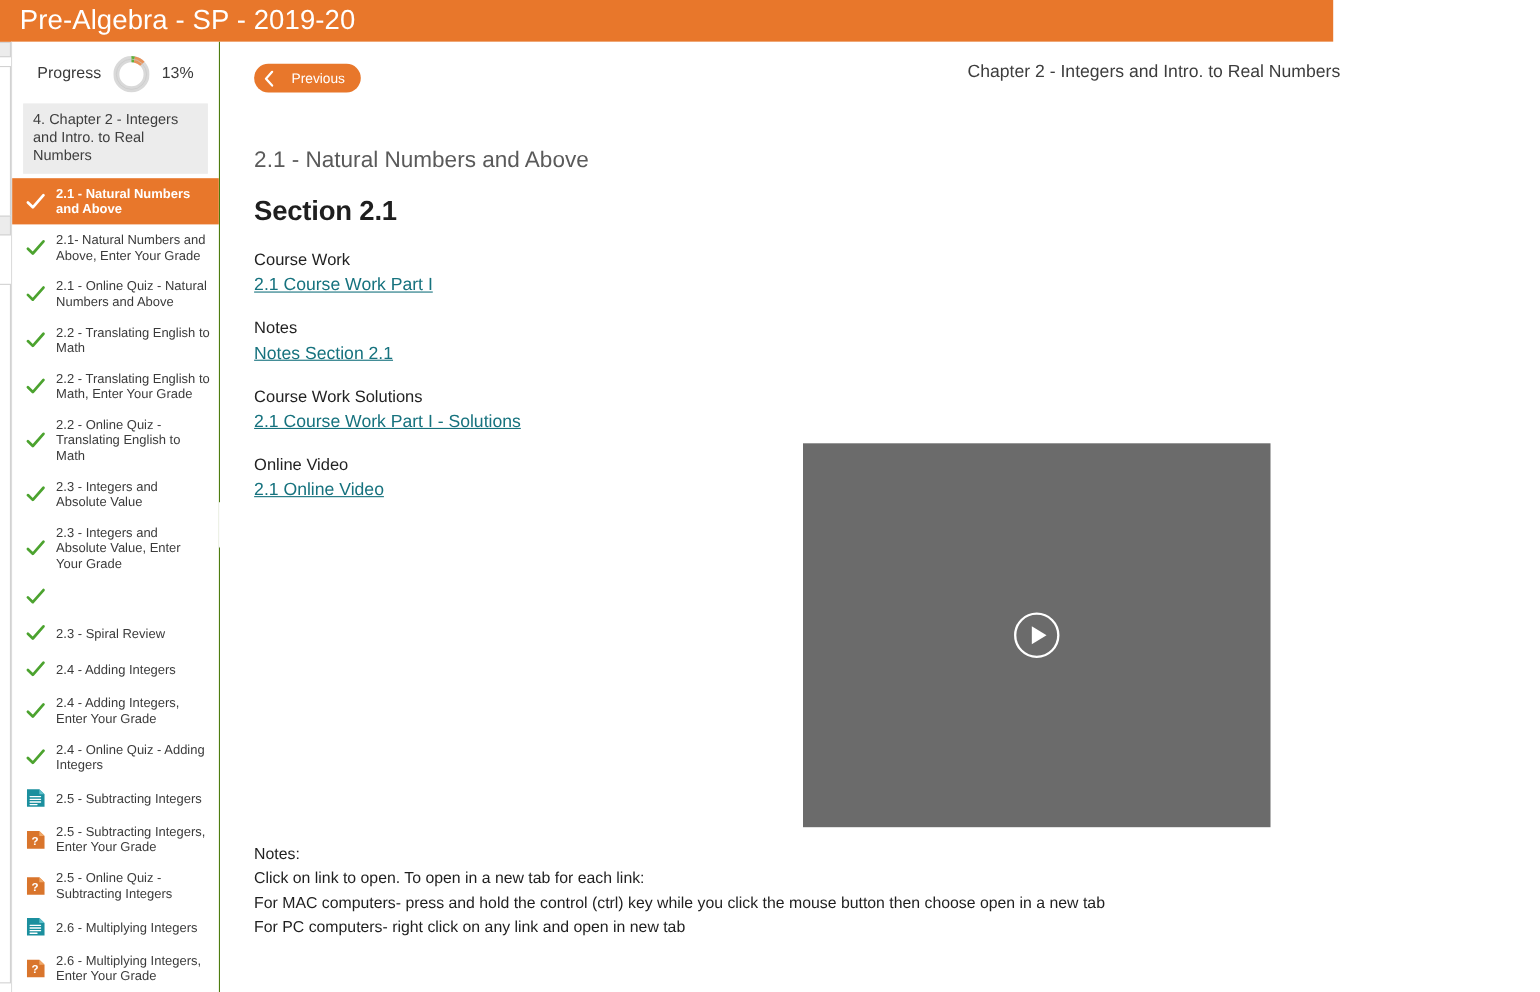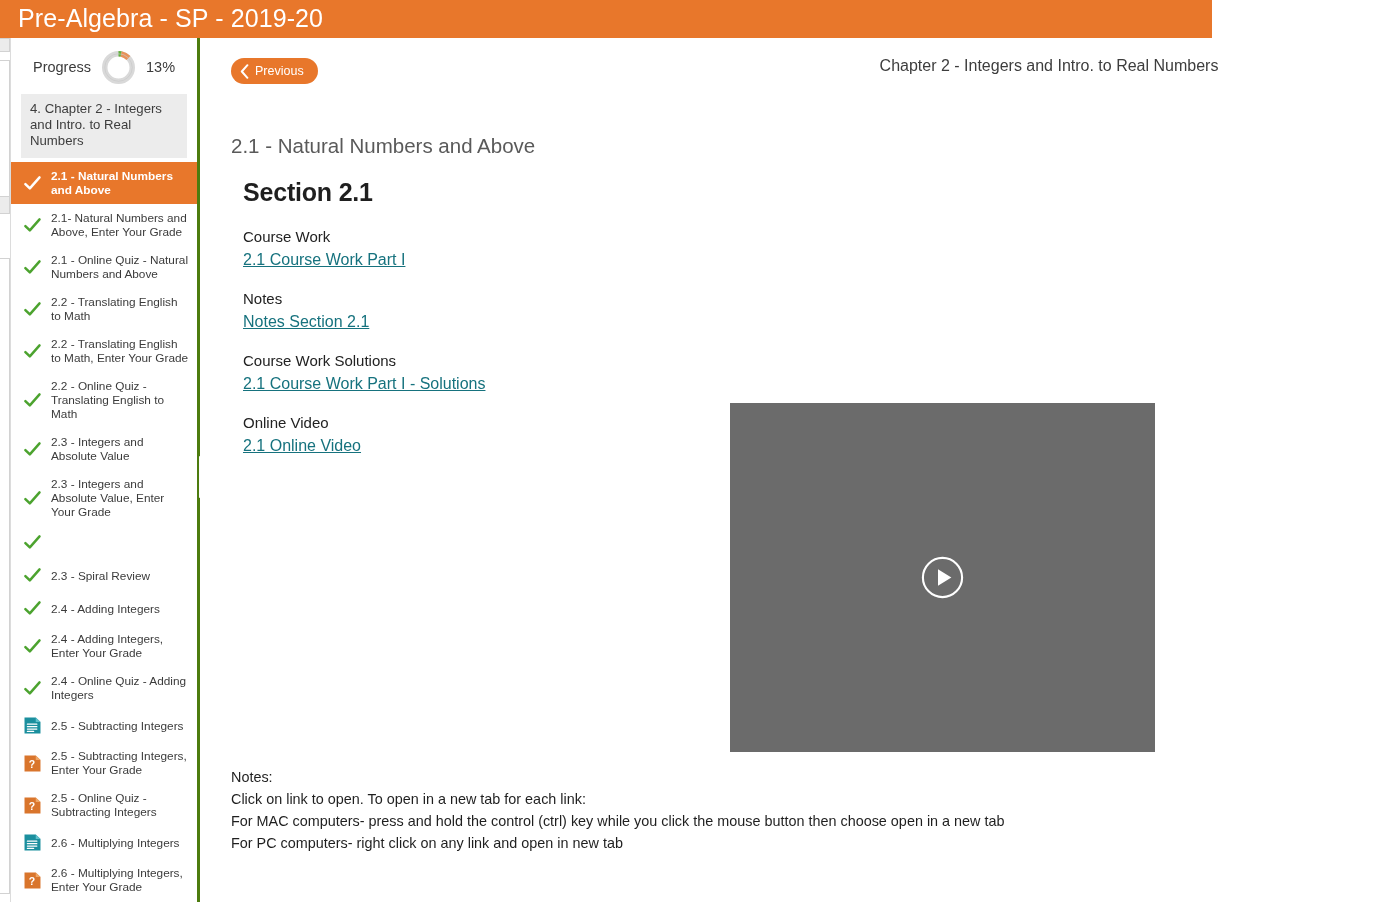--- a/index.html
+++ b/index.html
@@ -25,21 +25,21 @@
   }
   .topbar-title {
     position:absolute; left:18px; top:4px;
     font-size:25px; color:#ffffff; font-weight:400;
     letter-spacing:.1px; white-space:nowrap;
   }
 
   
   .sidebar {
     position:absolute; left:10px; top:38px; width:190px; height:864px;
-    background:#ffffff; border-right:3px solid #4d7c0f; border-left:1px solid #dcdcdc;
+    background:#ffffff; border-right:1px solid #4d7c0f; border-left:1px solid #dcdcdc;
     overflow:hidden;
   }
   .progress-row {
     position:relative; height:56px; display:flex; align-items:center;
     justify-content:center; gap:11px; padding-top:2px;
   }
   .progress-label { font-size:14.5px; color:#3b3b3b; }
   .donut { width:33px; height:33px; display:block; }
   .progress-pct { font-size:14.5px; color:#3b3b3b; }
 
@@ -70,29 +70,29 @@
 
   
   .main { position:absolute; left:200px; top:38px; width:1200px; height:864px; background:#fff; }
   .chapter-title {
     position:absolute; left:569px; top:19px; width:560px; text-align:center;
     font-size:16px; color:#3d3d3d; white-space:nowrap;
   }
   .prev-btn {
     position:absolute; left:31px; top:20px; height:26px;
     background:#e8772b; color:#fff; border:none; border-radius:14px;
-    display:flex; align-items:center; gap:6px; padding:0 14px 0 9px;
+    display:flex; align-items:center; gap:16px; padding:0 14px 0 9px;
     font-size:12.5px; font-family:"Liberation Sans", sans-serif; cursor:pointer;
   }
   .prev-btn svg { display:block; }
   .lesson-title {
     position:absolute; left:31px; top:96px;
     font-size:20.5px; color:#5a5a5a; font-weight:400;
   }
-  .body-area { position:absolute; left:31px; top:140px; width:1140px;margin-left:12px; }
+  .body-area { position:absolute; left:31px; top:140px; width:1140px; }
   h2.section { font-size:25px; color:#1f1f1f; font-weight:700; margin-bottom:19px; letter-spacing:-.2px;}
   .grp { margin-bottom:16px; }
   .grp .lbl { font-size:15px; color:#222; line-height:22px; }
   .grp a.lnk {
     font-size:16px; color:#16727e; text-decoration:underline; line-height:24px;
     display:inline-block; cursor:pointer;
   }
 
   .video {
     position:absolute; left:530px; top:365px; width:425px; height:349px;

